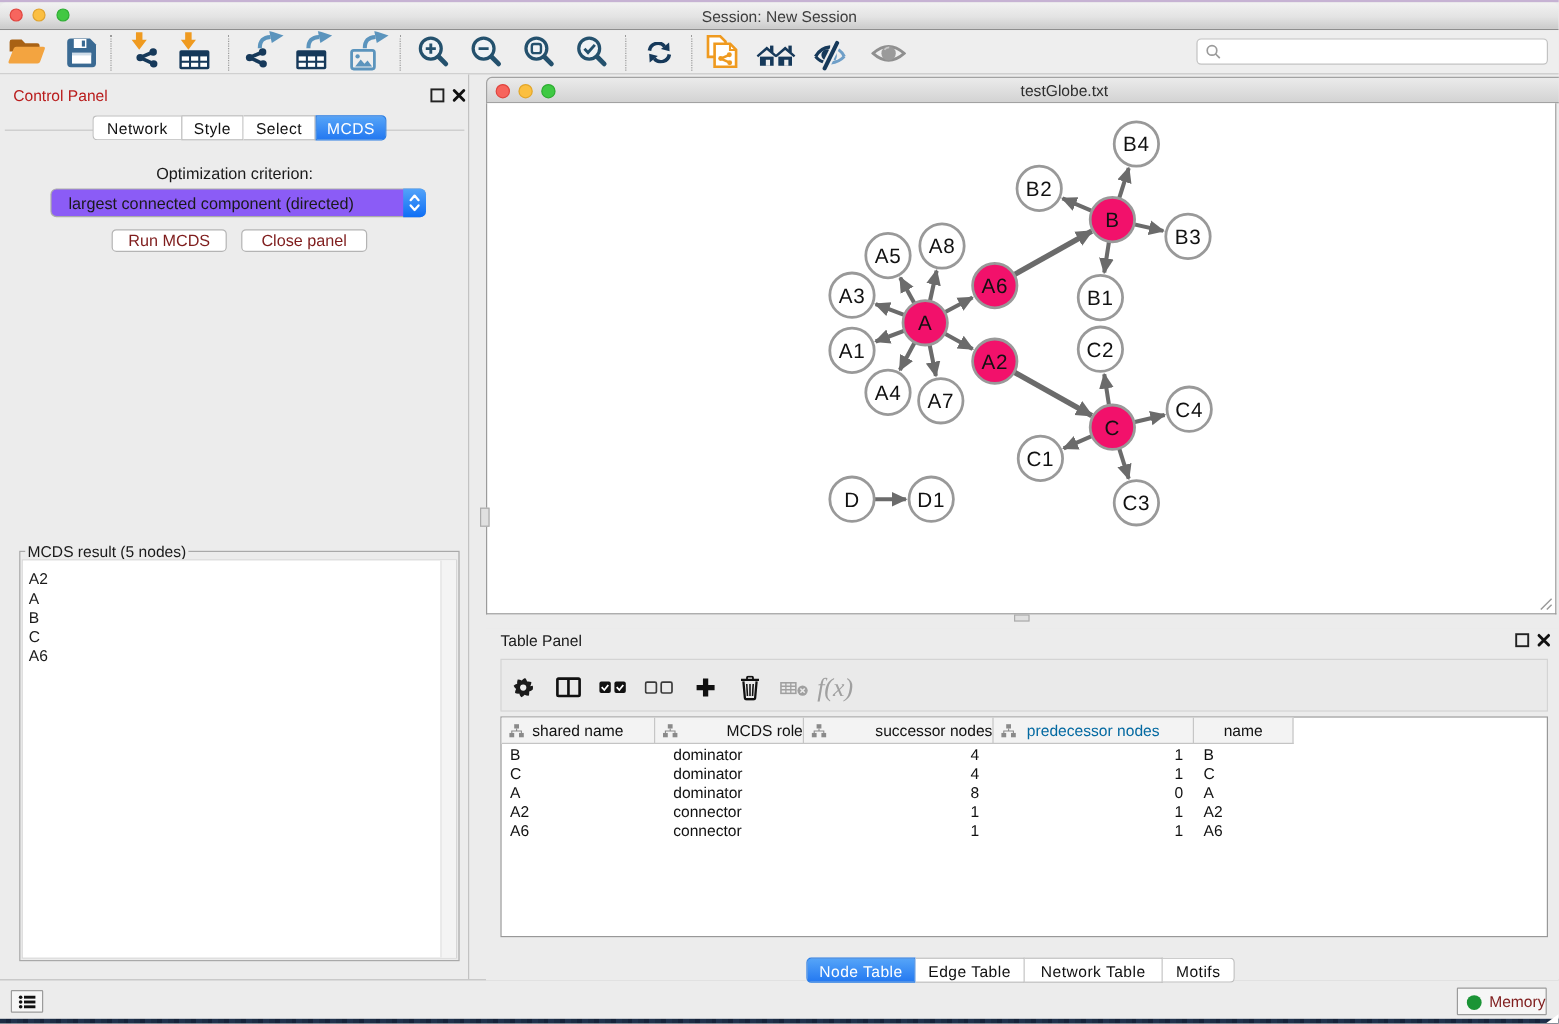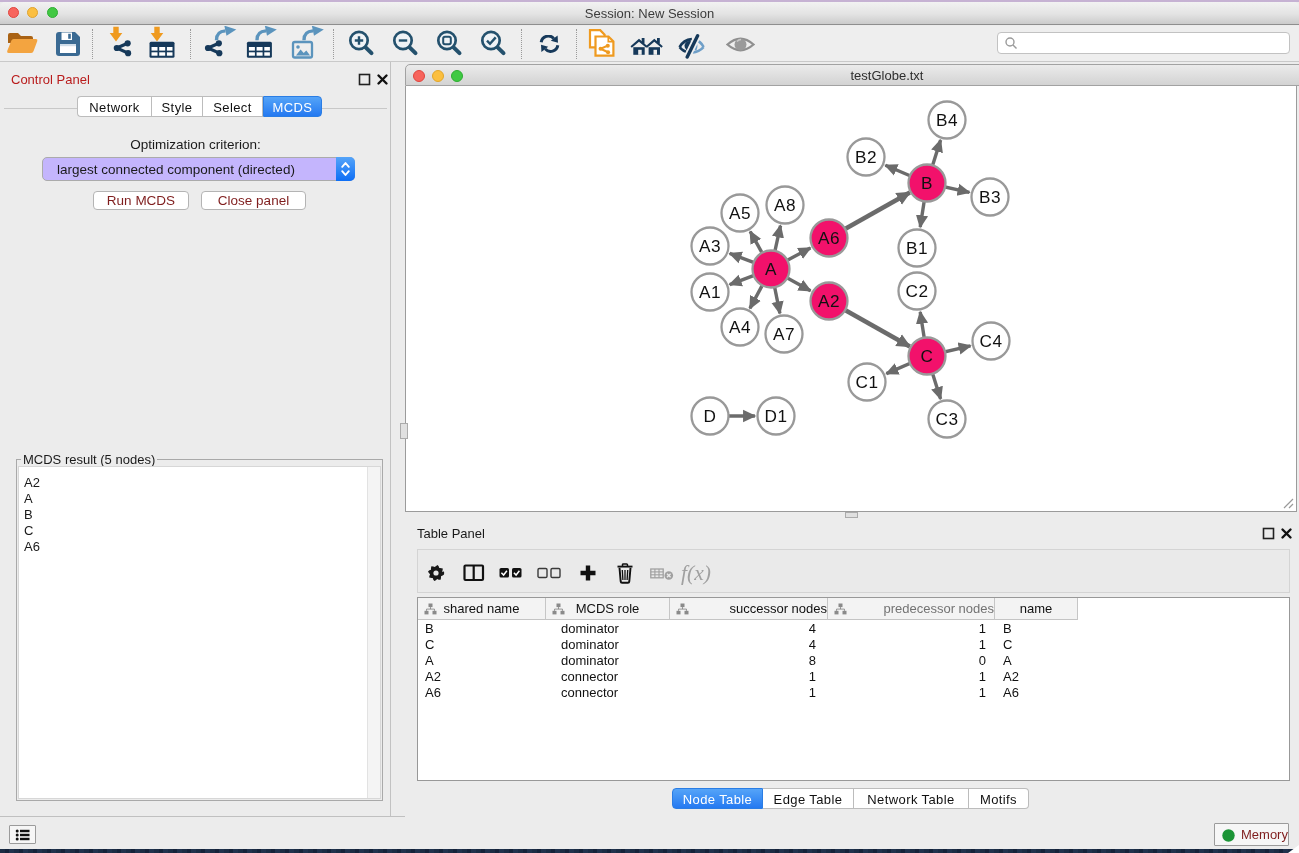--- a/index.html
+++ b/index.html
@@ -173,21 +173,21 @@
     </svg>
 
   <div class="abs" style="left:4px;top:46px;width:383px;height:1px;background:#c8c8c8"></div>
 
   <div class="abs" style="left:77px;top:34px;height:21px">
     <div class="tab" style="width:74px;border-radius:4px 0 0 4px;border-right:none;height:21px;padding-top:2.5px">Network</div><div class="tab" style="width:52px;height:21px;padding-top:2.5px">Style</div><div class="tab" style="width:60px;border-left:none;height:21px;padding-top:2.5px">Select</div><div class="tab" style="width:59px;border-radius:0 4px 4px 0;border-color:#2a7de4;background:linear-gradient(#55a4f8,#2479f1);color:#fff;height:21px;padding-top:2.5px">MCDS</div>
   </div>
 
   <div class="abs" style="left:0;top:75px;width:391px;text-align:center;font-size:13.5px">Optimization criterion:</div>
 
-  <div class="abs" style="left:42px;top:95px;width:313px;height:24px;background:#c4b5fd;border:1px solid #ababab;border-radius:5px">
+  <div class="abs" style="left:42px;top:95px;width:313px;height:24px;background:#8b5cf6;border:1px solid #ababab;border-radius:5px">
     <div style="position:absolute;left:14px;top:3.5px;font-size:13.5px">largest connected component (directed)</div>
     <div style="position:absolute;right:-1px;top:-1px;width:19px;height:24px;border-radius:0 5px 5px 0;background:linear-gradient(#54a4f9,#0e6ef5)">
       <svg width="19" height="24" viewBox="0 0 19 24">
           <path d="M6.2 9.8 L9.5 6 L12.8 9.8" fill="none" stroke="#fff" stroke-width="1.9" stroke-linejoin="round" stroke-linecap="round"></path>
           <path d="M6.2 14.2 L9.5 18 L12.8 14.2" fill="none" stroke="#fff" stroke-width="1.9" stroke-linejoin="round" stroke-linecap="round"></path>
         </svg>
     </div>
   </div>
 
   <div class="btn" style="left:93px;top:129px;width:96px;height:19px;font-size:13.5px;padding-top:1px">Run MCDS</div>
@@ -380,21 +380,21 @@
         </div>
 <div class="abs" style="left:128px;top:0;width:124px;height:22px;border-right:1px solid #c6c6c6">
           <svg width="13" height="12" viewBox="0 0 13 12" style="position:absolute;left:6px;top:5px">
             <g fill="#8a8a8a">
               <rect x="4.5" y="0.5" width="4" height="3.6"></rect>
               <rect x="0.5" y="7.8" width="4" height="3.6"></rect>
               <rect x="8.5" y="7.8" width="4" height="3.6"></rect>
             </g>
             <path d="M6.5 4.1 v2 M2.5 7.8 v-1.7 h8 v1.7" fill="none" stroke="#8a8a8a" stroke-width="0.9"></path>
           </svg>
-          <div style="position:absolute;left:0;top:3px;width:100%;text-align:center;font-size:13px;color:#111">MCDS role</div>
+          <div style="position:absolute;left:0;top:3px;width:100%;text-align:right;font-size:13px;color:#111">MCDS role</div>
         </div>
 <div class="abs" style="left:252px;top:0;width:158px;height:22px;border-right:1px solid #c6c6c6">
           <svg width="13" height="12" viewBox="0 0 13 12" style="position:absolute;left:6px;top:5px">
             <g fill="#8a8a8a">
               <rect x="4.5" y="0.5" width="4" height="3.6"></rect>
               <rect x="0.5" y="7.8" width="4" height="3.6"></rect>
               <rect x="8.5" y="7.8" width="4" height="3.6"></rect>
             </g>
             <path d="M6.5 4.1 v2 M2.5 7.8 v-1.7 h8 v1.7" fill="none" stroke="#8a8a8a" stroke-width="0.9"></path>
           </svg>
@@ -402,21 +402,21 @@
         </div>
 <div class="abs" style="left:410px;top:0;width:167px;height:22px;border-right:1px solid #c6c6c6">
           <svg width="13" height="12" viewBox="0 0 13 12" style="position:absolute;left:6px;top:5px">
             <g fill="#8a8a8a">
               <rect x="4.5" y="0.5" width="4" height="3.6"></rect>
               <rect x="0.5" y="7.8" width="4" height="3.6"></rect>
               <rect x="8.5" y="7.8" width="4" height="3.6"></rect>
             </g>
             <path d="M6.5 4.1 v2 M2.5 7.8 v-1.7 h8 v1.7" fill="none" stroke="#8a8a8a" stroke-width="0.9"></path>
           </svg>
-          <div style="position:absolute;left:0;top:3px;width:100%;text-align:right;font-size:13px;color:#737373">predecessor nodes</div>
+          <div style="position:absolute;left:0;top:3px;width:100%;text-align:center;font-size:13px;color:#0369a1">predecessor nodes</div>
         </div>
 <div class="abs" style="left:577px;top:0;width:83px;height:22px;border-right:1px solid #c6c6c6">
           <div style="position:absolute;left:0;top:3px;width:100%;text-align:center;font-size:13px;color:#111">name</div>
         </div>
       </div>
 
     <div class="abs" id="tbl-rows" style="left:0;top:23px;width:100%">
         <div class="abs" style="left:0;top:0px;width:100%;height:16px;font-size:13px;color:#111">
           <span class="abs" style="left:7px">B</span>
           <span class="abs" style="left:143px">dominator</span>
@@ -448,16 +448,16 @@
 <div class="abs" style="left:0;top:64px;width:100%;height:16px;font-size:13px;color:#111">
           <span class="abs" style="left:7px">A6</span>
           <span class="abs" style="left:143px">connector</span>
           <span class="abs" style="left:252px;width:146px;text-align:right">1</span>
           <span class="abs" style="left:410px;width:158px;text-align:right">1</span>
           <span class="abs" style="left:585px">A6</span>
         </div>
       </div>
   </div>
 
-  <div class="abs" style="left:267px;top:264px;height:21px">
+  <div class="abs" style="left:267px;top:274px;height:21px">
     <div class="tab" style="width:91px;height:21px;padding-top:2.5px;border-radius:4px 0 0 4px;border-color:#2a7de4;background:linear-gradient(#55a4f8,#2479f1);color:#fff">Node Table</div><div class="tab" style="width:91px;height:21px;padding-top:2.5px;border-left:none">Edge Table</div><div class="tab" style="width:115px;height:21px;padding-top:2.5px;border-left:none">Network Table</div><div class="tab" style="width:60px;height:21px;padding-top:2.5px;border-left:none;border-radius:0 4px 4px 0">Motifs</div>
   </div>
 </div>
 
 </body></html>

